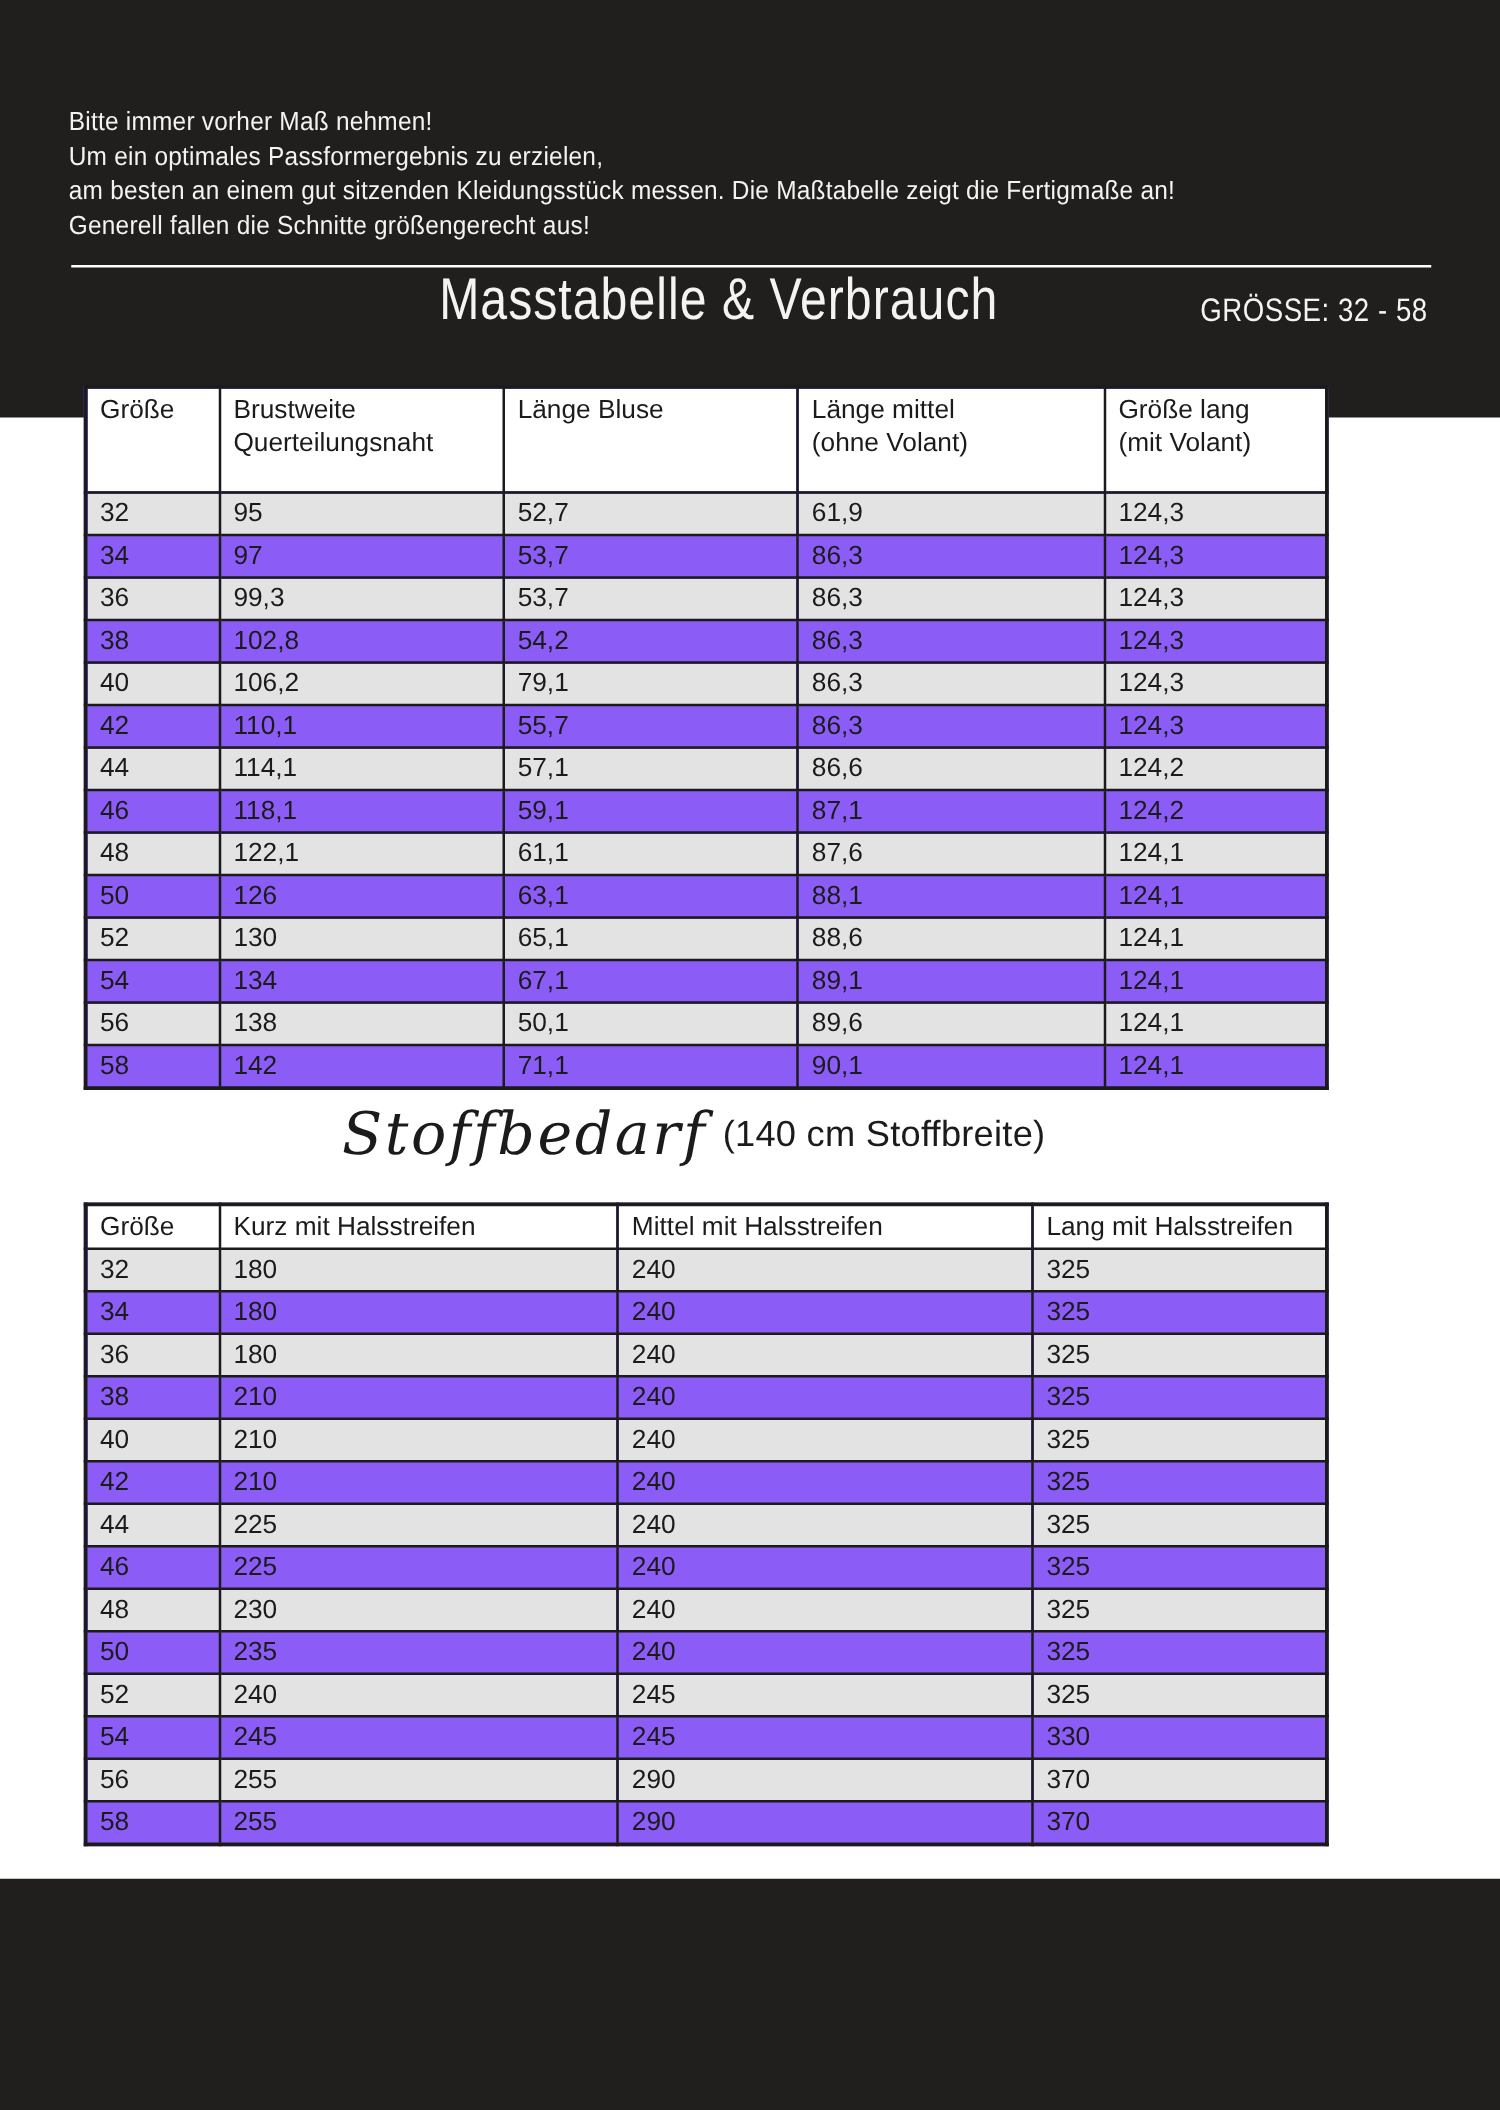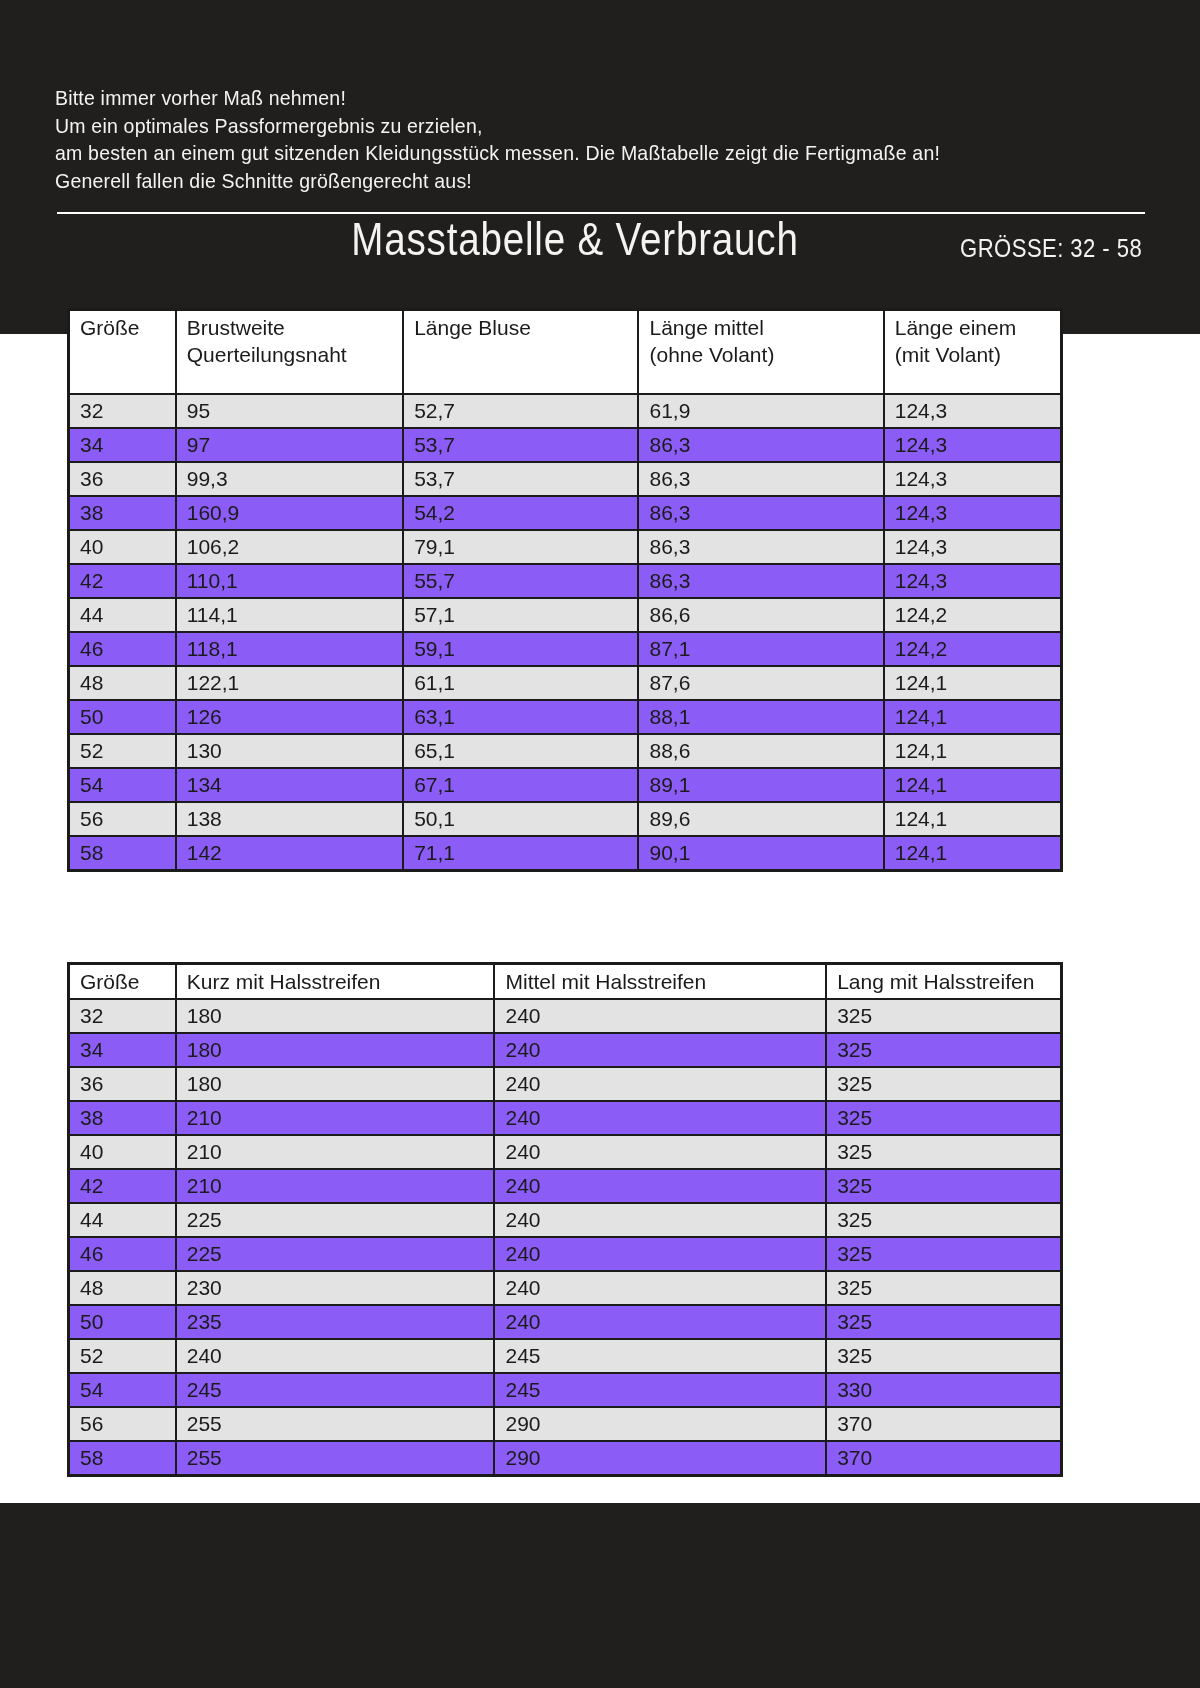--- a/index.html
+++ b/index.html
@@ -109,21 +109,21 @@
         <col class="tm-c4">
     </colgroup>
     <thead>
       <tr>
         <th>Größe</th>
         <th>Brustweite
 Querteilungsnaht</th>
         <th>Länge Bluse</th>
         <th>Länge mittel
 (ohne Volant)</th>
-        <th>Länge einem
+        <th>Größe lang
 (mit Volant)</th>
       </tr>
     </thead>
     <tbody>
         <tr class="alt">
           <td>32</td>
           <td>95</td>
           <td>52,7</td>
           <td>61,9</td>
           <td>124,3</td>
@@ -137,21 +137,21 @@
         </tr>
         <tr class="alt">
           <td>36</td>
           <td>99,3</td>
           <td>53,7</td>
           <td>86,3</td>
           <td>124,3</td>
         </tr>
         <tr>
           <td>38</td>
-          <td>160,9</td>
+          <td>102,8</td>
           <td>54,2</td>
           <td>86,3</td>
           <td>124,3</td>
         </tr>
         <tr class="alt">
           <td>40</td>
           <td>106,2</td>
           <td>79,1</td>
           <td>86,3</td>
           <td>124,3</td>
@@ -215,20 +215,24 @@
         <tr>
           <td>58</td>
           <td>142</td>
           <td>71,1</td>
           <td>90,1</td>
           <td>124,1</td>
         </tr>
       </tbody>
   </table>
 
+  <div class="fabric-heading">
+    <span class="script-word">Stoffbedarf</span>
+    <span class="fabric-sub">(140 cm Stoffbreite)</span>
+  </div>
 
   <table class="sizing table-fabric">
     <colgroup>
       <col class="tf-c0">
         <col class="tf-c1">
         <col class="tf-c2">
         <col class="tf-c3">
     </colgroup>
     <thead>
       <tr>

